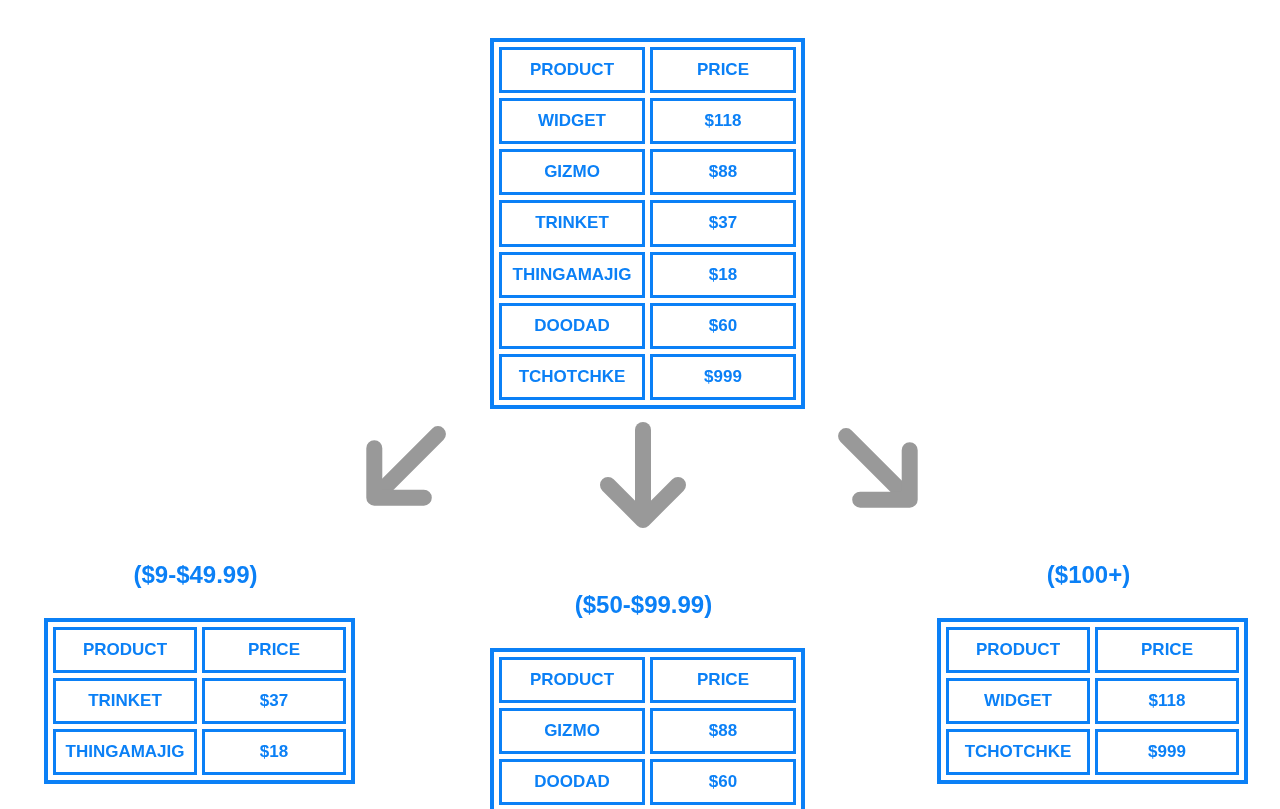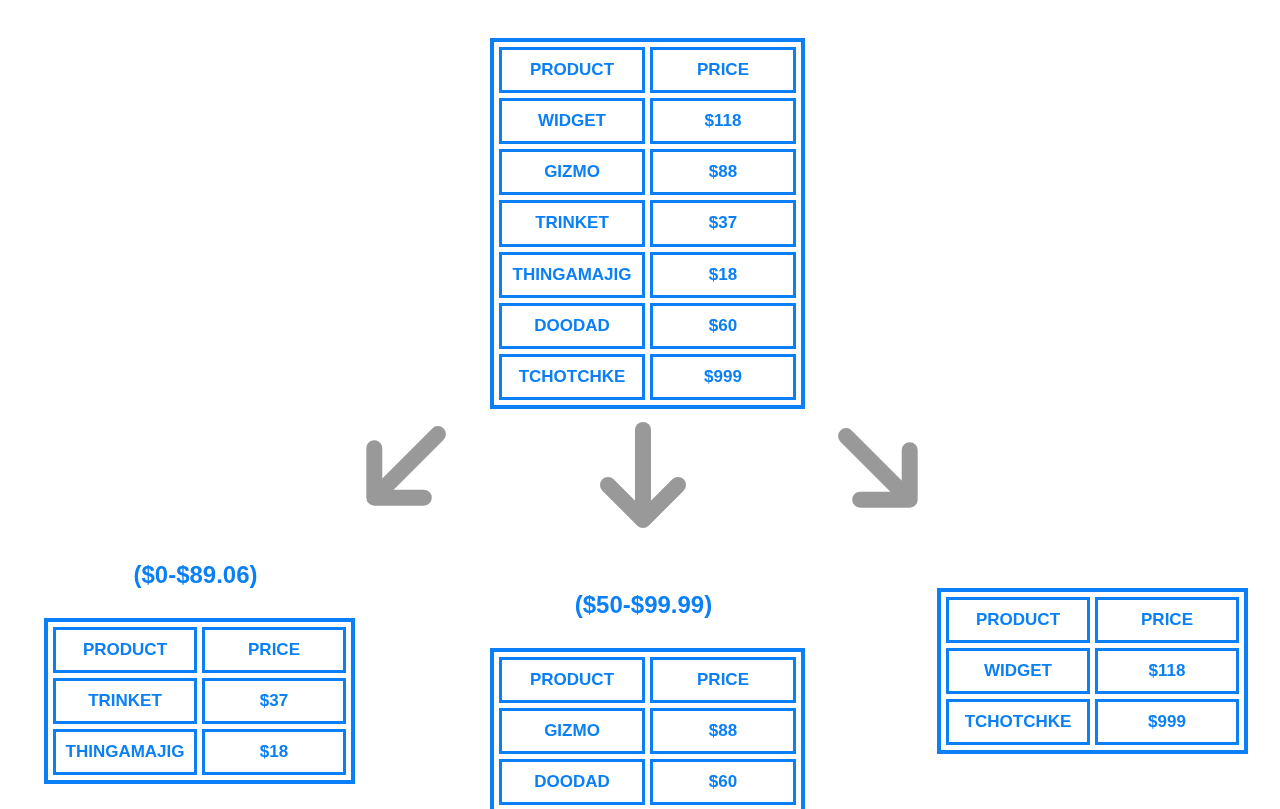--- a/index.html
+++ b/index.html
@@ -113,21 +113,21 @@
   <svg class="arrow arrow-mid" viewBox="0 0 100 120" fill="none">
     <line x1="50" y1="12" x2="50" y2="100" stroke="currentColor" stroke-width="16" stroke-linecap="round"></line>
     <polyline points="15,67 50,102 85,67" stroke="currentColor" stroke-width="16" stroke-linecap="round" stroke-linejoin="round" fill="none"></polyline>
   </svg>
   <svg class="arrow arrow-right" viewBox="0 0 100 120" fill="none">
     <line x1="50" y1="12" x2="50" y2="100" stroke="currentColor" stroke-width="16" stroke-linecap="round"></line>
     <polyline points="15,67 50,102 85,67" stroke="currentColor" stroke-width="16" stroke-linecap="round" stroke-linejoin="round" fill="none"></polyline>
   </svg>
 
   <div class="group group-low">
-    <div class="group-label">($0-$89.06)</div>
+    <div class="group-label">($9-$49.99)</div>
     <table class="ptable">
       <tbody>
         <tr>
           <td>PRODUCT</td>
           <td>PRICE</td>
         </tr>
         <tr>
           <td>TRINKET</td>
           <td>$37</td>
         </tr>
@@ -153,20 +153,21 @@
         </tr>
         <tr>
           <td>DOODAD</td>
           <td>$60</td>
         </tr>
       </tbody>
     </table>
   </div>
 
   <div class="group group-high">
+    <div class="group-label">($100+)</div>
     <table class="ptable">
       <tbody>
         <tr>
           <td>PRODUCT</td>
           <td>PRICE</td>
         </tr>
         <tr>
           <td>WIDGET</td>
           <td>$118</td>
         </tr>

